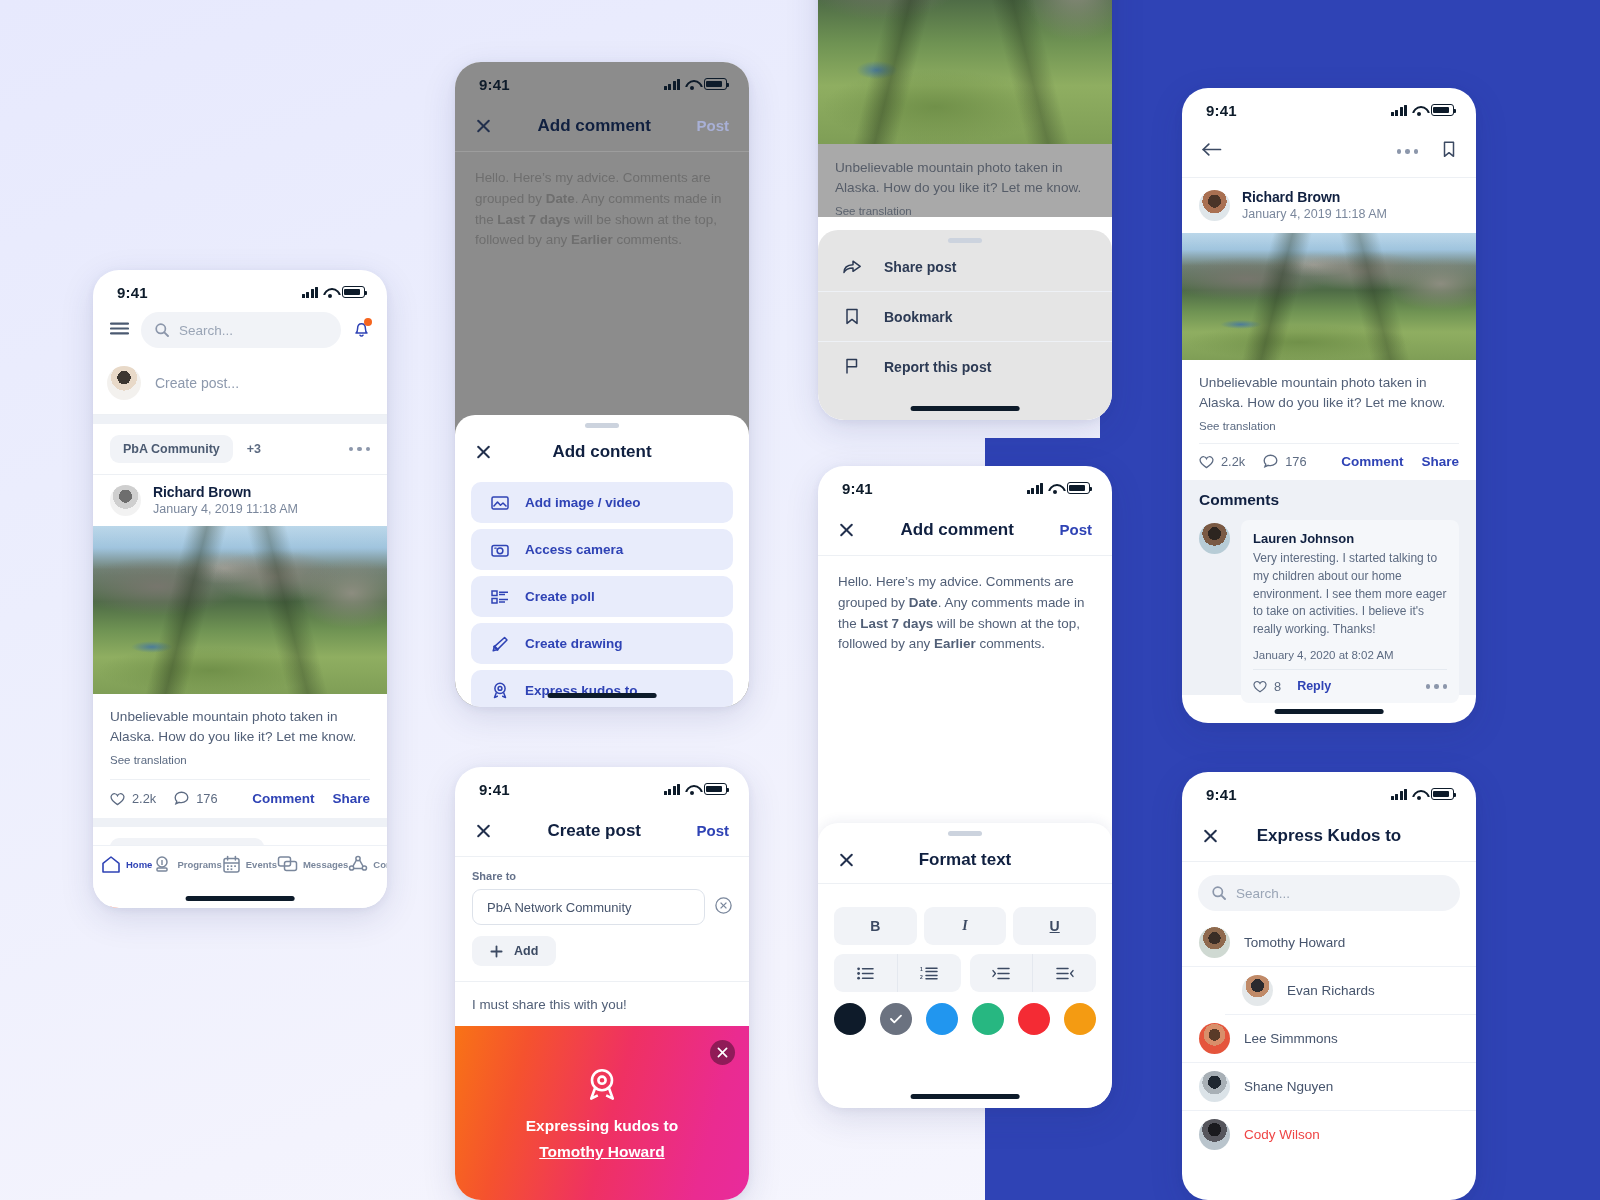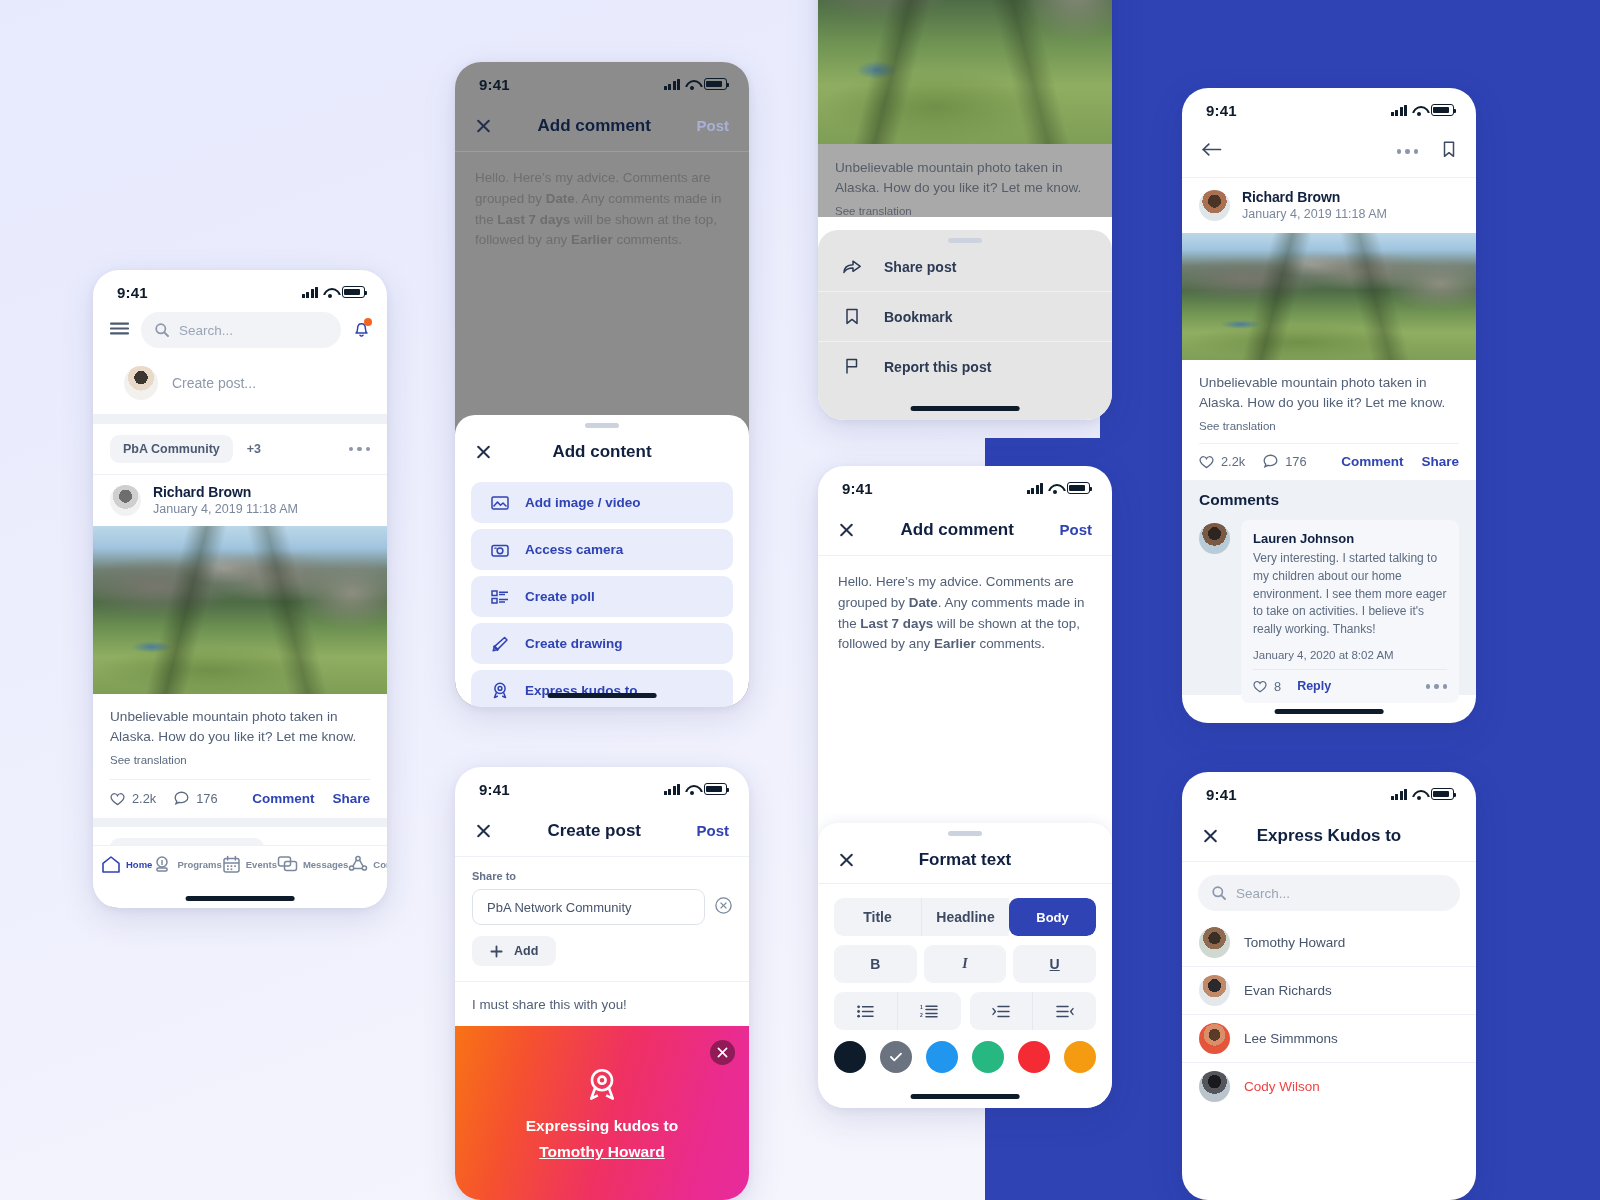--- a/index.html
+++ b/index.html
@@ -141,21 +141,21 @@
     </div>
     <span style="position:relative;flex:none;">
       <svg width="17" height="19" viewBox="0 0 17 19">
           <path d="M3 14h11c-1.4-1.1-1.6-2.4-1.6-4.4 0-2.9-1.2-4.9-3.9-4.9S4.6 6.7 4.6 9.6c0 2-.2 3.3-1.6 4.4z" fill="none" stroke="#2f43b5" stroke-width="1.5" stroke-linejoin="round"></path>
           <path d="M7 16.2a1.7 1.7 0 0 0 3 0" fill="none" stroke="#2f43b5" stroke-width="1.5" stroke-linecap="round"></path>
         </svg>
       <i style="position:absolute;right:-2px;top:-1px;width:8px;height:8px;background:#f5651f;border-radius:50%;display:block;"></i>
     </span>
   </div>
 
-  <div style="display:flex;align-items:center;gap:14px;padding:6px 31px 14px;border-bottom:1px solid #edf0f4;">
+  <div style="display:flex;align-items:center;gap:14px;padding:6px 14px 14px;border-bottom:1px solid #edf0f4;">
     <span class="avatar av1" style="width:34px;height:34px;"></span>
     <span style="font-size:14px;color:#8d99ad;">Create post...</span>
   </div>
 
   <div style="height:9px;background:#eef1f6;"></div>
 
   <div style="display:flex;align-items:center;justify-content:space-between;padding:11px 17px;border-bottom:1px solid #edf0f4;">
     <div style="display:flex;align-items:center;gap:14px;">
       <span class="chip">PbA Community</span>
       <span style="font-size:12.5px;font-weight:600;color:#5d6b82;">+3</span>
@@ -487,25 +487,20 @@
   </div>
 
   <div style="position:absolute;left:0;right:0;bottom:0;background:#fff;border-radius:20px 20px 26px 26px;height:285px;box-shadow:0 -2px 12px rgba(40,50,110,.08);">
     <div class="grabber"></div>
     <div class="navbar" style="height:48px;">
       <span class="xicon"></span>
       <span class="navtitle">Format text</span>
       <span style="width:17px;"></span>
     </div>
     <div style="padding:14px 16px 0;">
-      <div class="seg" style="gap:0;border-radius:9px;overflow:hidden;">
-        <span class="segb" style="border-radius:9px 0 0 9px;">Title</span>
-        <span class="segb" style="border-radius:0;border-left:1px solid #e4e8ef;">Headline</span>
-        <span class="segb on" style="border-radius:9px;">Body</span>
-      </div>
       <div class="seg" style="margin-top:9px;">
         <span class="segb" style="font-weight:700;">B</span>
         <span class="segb" style="font-style:italic;font-family:'Liberation Serif',serif;font-weight:600;">I</span>
         <span class="segb" style="text-decoration:underline;font-weight:600;">U</span>
       </div>
       <div style="display:flex;gap:9px;margin-top:9px;">
         <div style="flex:1;display:flex;background:#f1f3f7;border-radius:9px;overflow:hidden;">
           <span class="segb" style="background:transparent;border-radius:0;">
             <svg width="17" height="13" viewBox="0 0 17 13">
                 <g fill="#3c4a63">
@@ -697,26 +692,30 @@
           <line x1="9.3" y1="9.3" x2="13" y2="13" stroke="#8c97ab" stroke-width="1.9" stroke-linecap="round"></line>
         </svg>
       <span>Search...</span>
     </div>
   </div>
   <div>
     <div style="display:flex;align-items:center;gap:14px;padding:8px 17px;border-bottom:1px solid #eef1f6;">
       <span class="avatar av6" style="width:31px;height:31px;"></span>
       <span style="font-size:13.5px;color:#46546c;">Tomothy Howard</span>
     </div>
-    <div style="display:flex;align-items:center;gap:14px;padding:8px 17px;border-bottom:1px solid #eef1f6;">
+    <div style="display:flex;align-items:center;gap:14px;padding:8px 17px;border-bottom:1px solid #eef1f6;margin-left:43px;">
       <span class="avatar av7" style="width:31px;height:31px;"></span>
       <span style="font-size:13.5px;color:#46546c;">Evan Richards</span>
     </div>
     <div style="display:flex;align-items:center;gap:14px;padding:8px 17px;border-bottom:1px solid #eef1f6;">
       <span class="avatar av3" style="width:31px;height:31px;"></span>
       <span style="font-size:13.5px;color:#46546c;">Lee Simmmons</span>
     </div>
+    <div style="display:flex;align-items:center;gap:14px;padding:8px 17px;border-bottom:1px solid #eef1f6;">
+      <span class="avatar av8" style="width:31px;height:31px;"></span>
+      <span style="font-size:13.5px;color:#46546c;">Shane Nguyen</span>
+    </div>
     <div style="display:flex;align-items:center;gap:14px;padding:8px 17px;">
       <span class="avatar av9" style="width:31px;height:31px;"></span>
       <span style="font-size:13.5px;color:#ef4444;">Cody Wilson</span>
     </div>
   </div>
 </div>
 
 </body></html>

